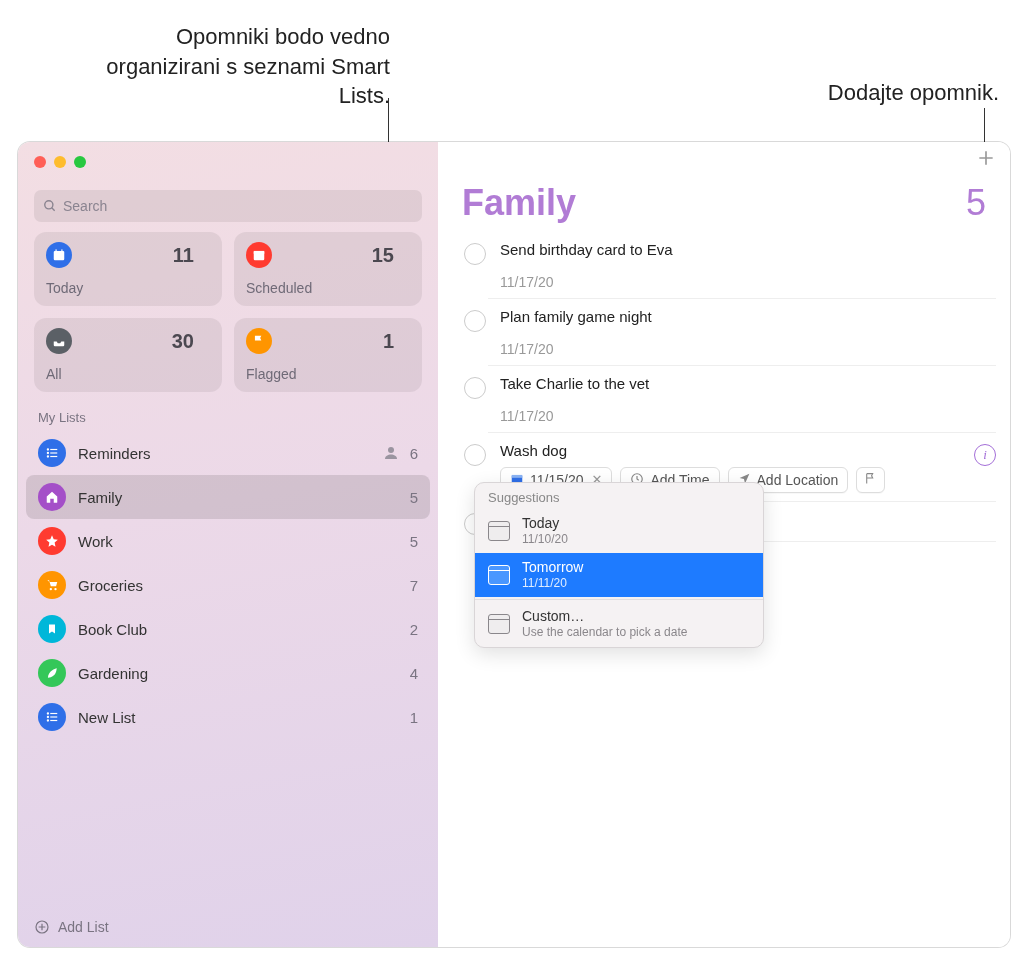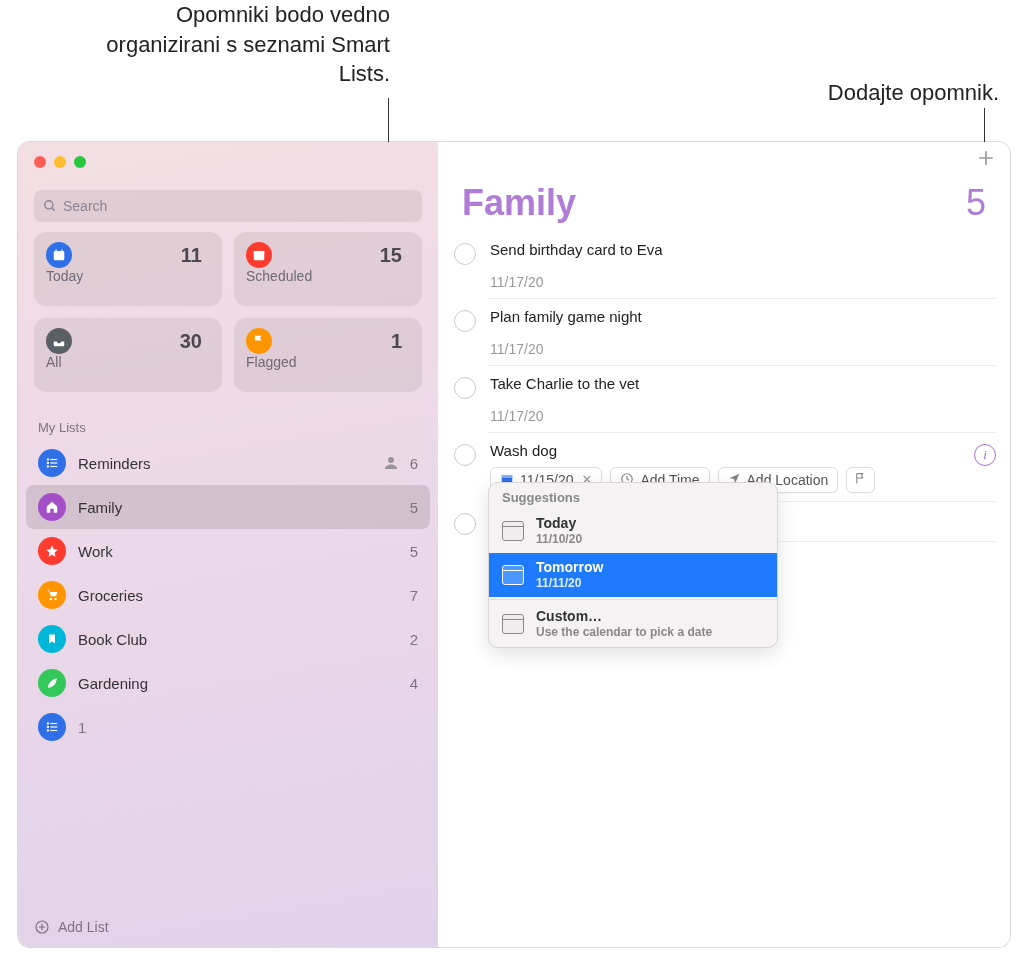--- a/index.html
+++ b/index.html
@@ -10,21 +10,21 @@
   height: 958px;
   position: relative;
   color: #333;
 }
 .callout {
   position: absolute;
   font-size: 22px;
   color: #222;
   line-height: 1.35;
 }
-.callout-left { left: 80px; top: 0; width: 310px; text-align: right; }
+.callout-left { left: 80px; top: 22px; width: 310px; text-align: right; }
 .callout-right { right: 28px; top: 78px; width: 260px; text-align: right; }
 .callout-line {
   position: absolute;
   background: #333;
 }
 .line-h { height: 1px; }
 .line-v { width: 1px; }
 
 .window {
   position: absolute;
@@ -66,39 +66,39 @@
 
 .cards {
   display: grid;
   grid-template-columns: 1fr 1fr;
   gap: 12px;
   padding: 0 16px;
 }
 .card {
   background: rgba(0,0,0,0.065);
   border-radius: 12px;
-  padding: 10px 20px 10px 12px;
+  padding: 10px 28px 10px 12px;
   height: 74px;
   display: flex;
   flex-direction: column;
+  justify-content: space-between;
 }
 .card-top { display: flex; justify-content: space-between; align-items: center; }
 .card-icon {
   width: 26px; height: 26px; border-radius: 50%;
   display: flex; align-items: center; justify-content: center;
 }
 .card-count { font-size: 20px; font-weight: 700; color: #4b4850; }
 .card-label { font-size: 14px; color: #6f6a77; font-weight: 500; }
 
 .my-lists-header {
   padding: 18px 20px 6px 20px;
   font-size: 13px;
   color: #7a7482;
   font-weight: 500;
-  margin-top: 10px;
 }
 .lists { padding: 0 8px; flex: 1; }
 .list-row {
   display: flex;
   align-items: center;
   height: 44px;
   padding: 0 12px;
   border-radius: 8px;
   font-size: 15px;
   color: #333;
@@ -143,21 +143,21 @@
   justify-content: space-between;
   align-items: baseline;
   padding: 40px 24px 8px 24px;
 }
 .list-title { font-size: 36px; font-weight: 700; }
 .list-total { font-size: 36px; font-weight: 500; }
 
 .reminders { }
 .reminder {
   display: flex;
-  padding: 9px 14px 9px 14px;
+  padding: 9px 14px 9px 24px;
   position: relative;
 }
 .reminder::after {
   content: "";
   position: absolute;
   left: 50px;
   right: 14px;
   bottom: 0;
   height: 1px;
   background: #eee;
@@ -195,29 +195,28 @@
   font-size: 14px;
   color: #555;
   box-shadow: 0 1px 1px rgba(0,0,0,0.03);
 }
 .chip .cal-glyph { color: #2f6fe8; }
 .chip .close-x { color: #999; font-size: 13px; margin-left: 2px; }
 .chip.flag-only { padding: 4px 7px; }
 
 .popover {
   position: absolute;
-  left: 50px;
+  left: 36px;
   top: 340px;
   width: 290px;
   background: #f5f2f3;
   border: 1px solid #d9d5d7;
   border-radius: 10px;
   box-shadow: 0 6px 20px rgba(0,0,0,0.12);
   overflow: hidden;
-  font-weight: bold;
 }
 .pop-header {
   font-size: 13px;
   color: #888;
   padding: 7px 13px 4px 13px;
 }
 .pop-item {
   display: flex;
   align-items: center;
   gap: 12px;
@@ -400,20 +399,21 @@
         <div class="list-icon" style="background:#2f6fe8">
           <svg width="14" height="14" viewBox="0 0 24 24" fill="#fff">
               <circle cx="5" cy="6" r="2"></circle>
               <circle cx="5" cy="12" r="2"></circle>
               <circle cx="5" cy="18" r="2"></circle>
               <rect x="9" y="5" width="12" height="2"></rect>
               <rect x="9" y="11" width="12" height="2"></rect>
               <rect x="9" y="17" width="12" height="2"></rect>
             </svg>
         </div>
+        <span class="list-name">New List</span>
         <span class="list-count">1</span>
       </div>
     </div>
 
     <div class="add-list">
       <svg width="16" height="16" viewBox="0 0 24 24" fill="none" stroke="#7a7482" stroke-width="1.8">
           <circle cx="12" cy="12" r="9"></circle>
           <line x1="12" y1="7" x2="12" y2="17"></line>
           <line x1="7" y1="12" x2="17" y2="12"></line>
         </svg>

